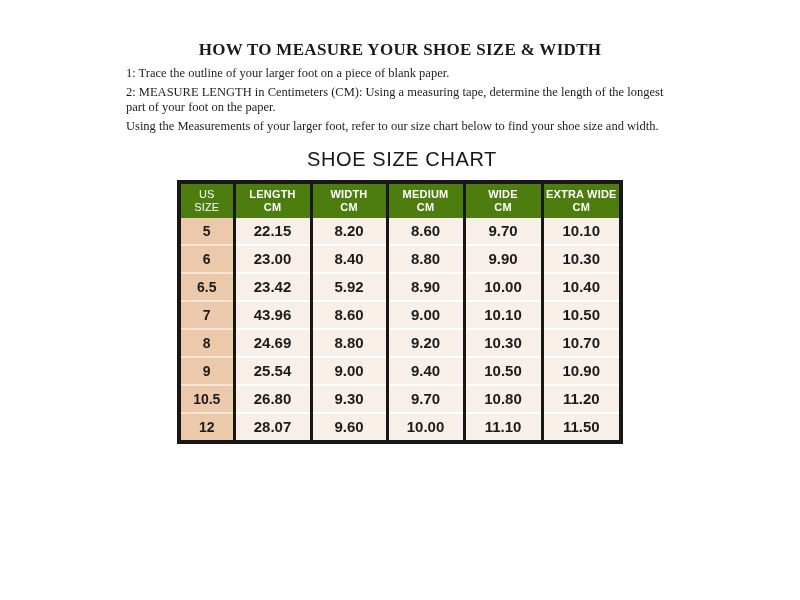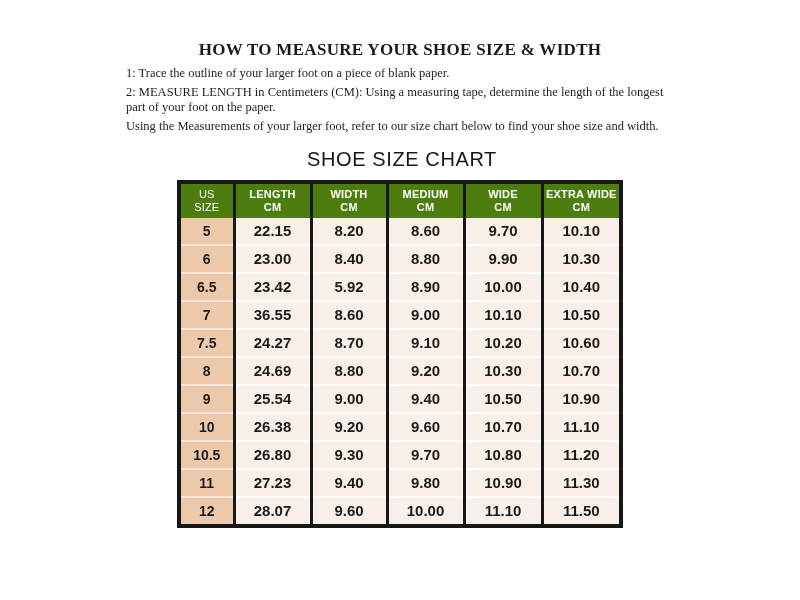--- a/index.html
+++ b/index.html
@@ -145,73 +145,49 @@
         <tr>
           <td class="size">6.5</td>
           <td class="val">23.42</td>
           <td class="val">5.92</td>
           <td class="val">8.90</td>
           <td class="val">10.00</td>
           <td class="val">10.40</td>
         </tr>
         <tr>
           <td class="size">7</td>
-          <td class="val">36.55</td>
+          <td class="val">43.96</td>
           <td class="val">8.60</td>
           <td class="val">9.00</td>
           <td class="val">10.10</td>
           <td class="val">10.50</td>
-        </tr>
-        <tr>
-          <td class="size">7.5</td>
-          <td class="val">24.27</td>
-          <td class="val">8.70</td>
-          <td class="val">9.10</td>
-          <td class="val">10.20</td>
-          <td class="val">10.60</td>
         </tr>
         <tr>
           <td class="size">8</td>
           <td class="val">24.69</td>
           <td class="val">8.80</td>
           <td class="val">9.20</td>
           <td class="val">10.30</td>
           <td class="val">10.70</td>
         </tr>
         <tr>
           <td class="size">9</td>
           <td class="val">25.54</td>
           <td class="val">9.00</td>
           <td class="val">9.40</td>
           <td class="val">10.50</td>
           <td class="val">10.90</td>
         </tr>
         <tr>
-          <td class="size">10</td>
-          <td class="val">26.38</td>
-          <td class="val">9.20</td>
-          <td class="val">9.60</td>
-          <td class="val">10.70</td>
-          <td class="val">11.10</td>
-        </tr>
-        <tr>
           <td class="size">10.5</td>
           <td class="val">26.80</td>
           <td class="val">9.30</td>
           <td class="val">9.70</td>
           <td class="val">10.80</td>
           <td class="val">11.20</td>
-        </tr>
-        <tr>
-          <td class="size">11</td>
-          <td class="val">27.23</td>
-          <td class="val">9.40</td>
-          <td class="val">9.80</td>
-          <td class="val">10.90</td>
-          <td class="val">11.30</td>
         </tr>
         <tr>
           <td class="size">12</td>
           <td class="val">28.07</td>
           <td class="val">9.60</td>
           <td class="val">10.00</td>
           <td class="val">11.10</td>
           <td class="val">11.50</td>
         </tr>
       </tbody>

